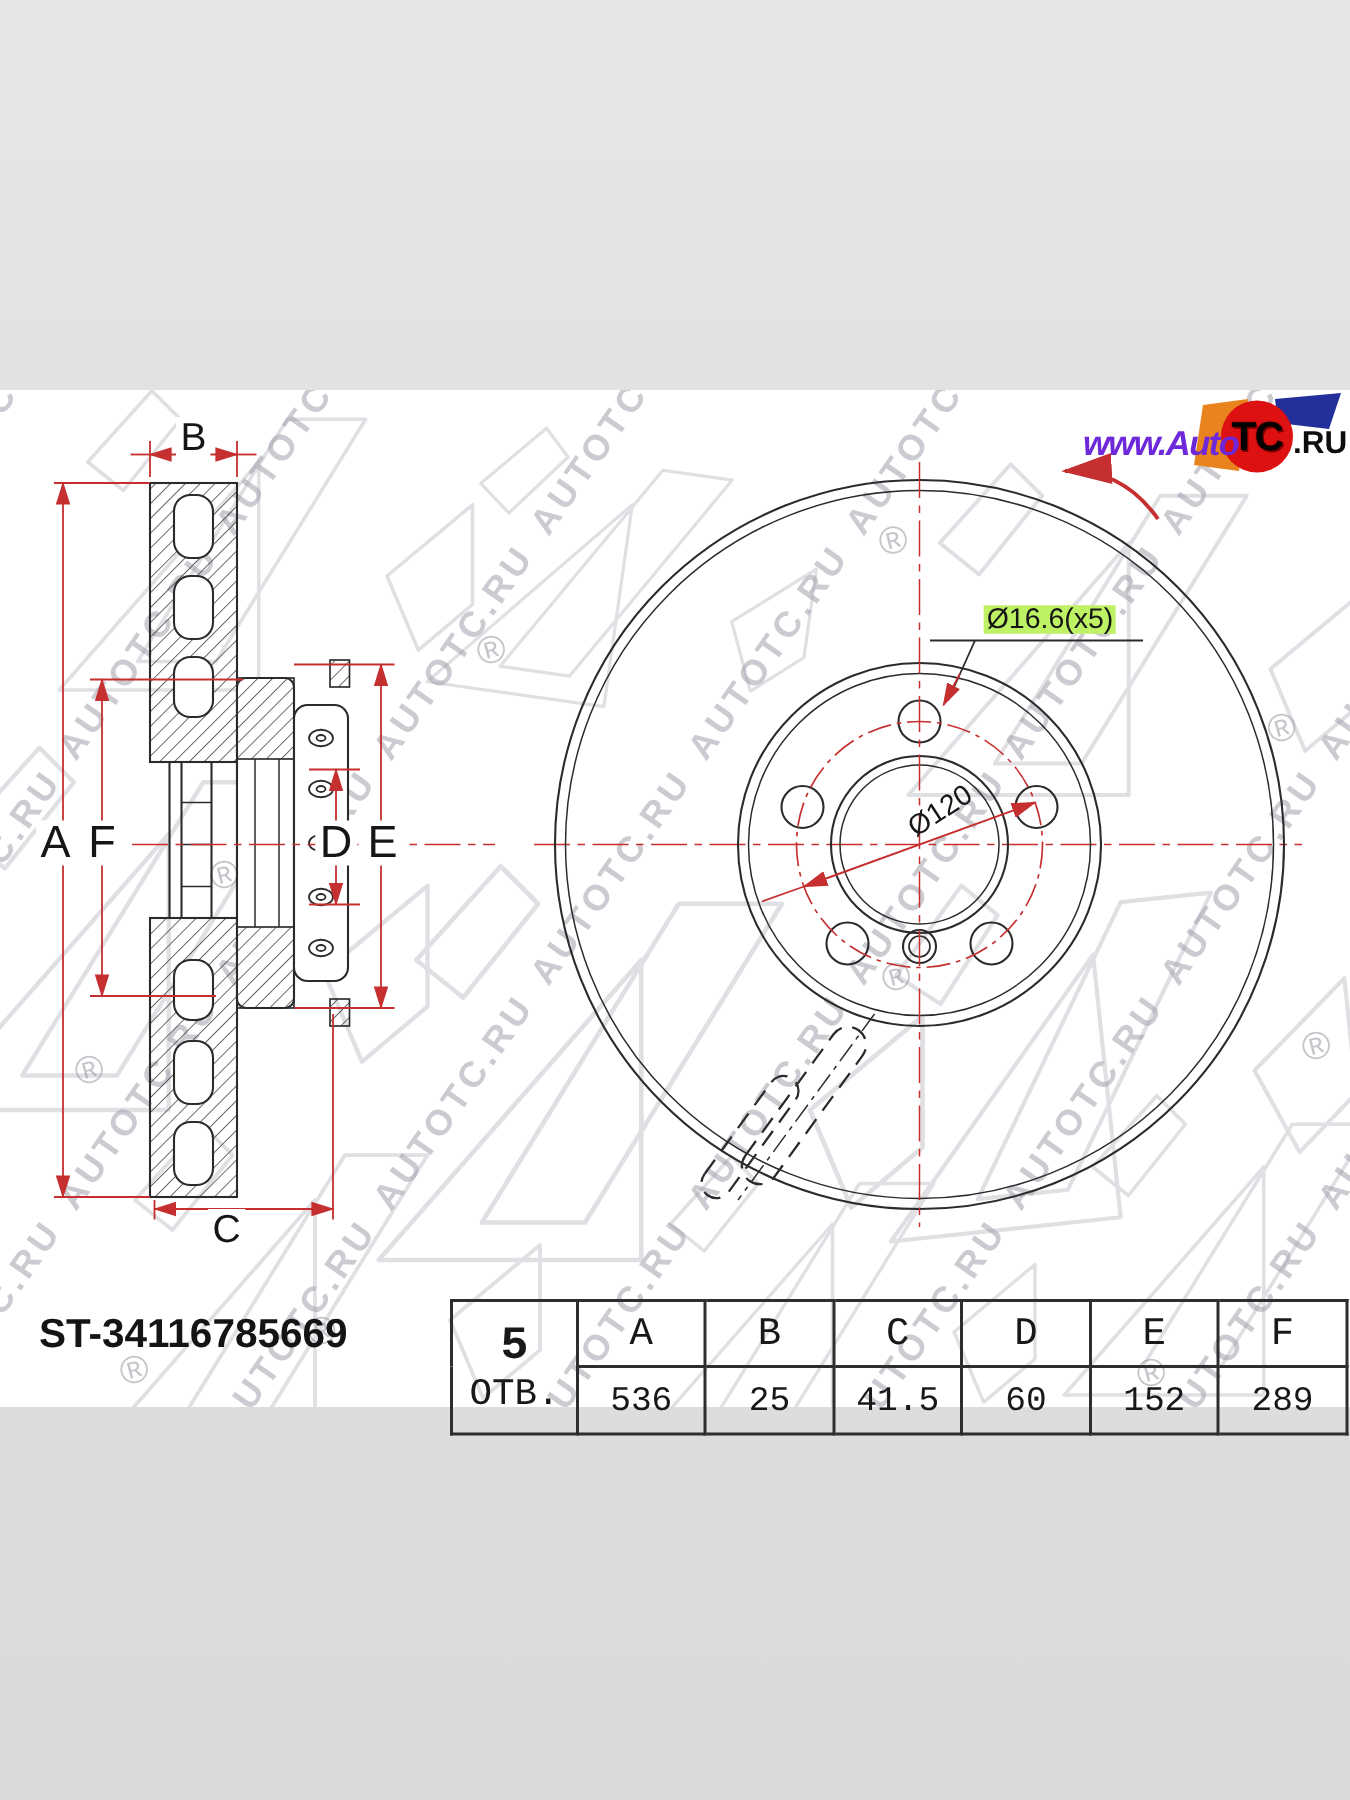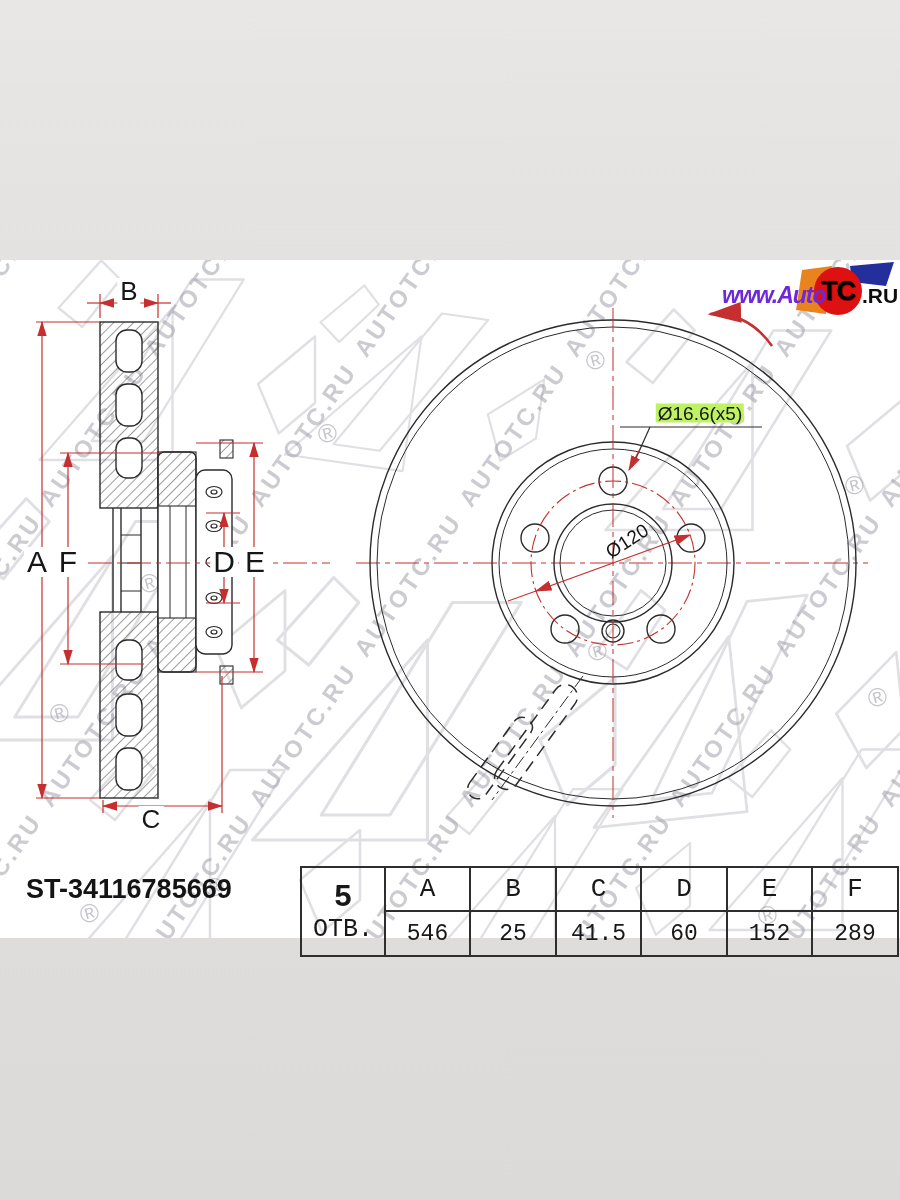--- a/index.html
+++ b/index.html
@@ -301,21 +301,21 @@
       <span>ОТВ.</span>
     </td>
     <td class="hdr">A</td>
     <td class="hdr">B</td>
     <td class="hdr">C</td>
     <td class="hdr">D</td>
     <td class="hdr">E</td>
     <td class="hdr">F</td>
   </tr>
   <tr>
-    <td class="val">546</td>
+    <td class="val">536</td>
     <td class="val">25</td>
     <td class="val">41.5</td>
     <td class="val">60</td>
     <td class="val">152</td>
     <td class="val">289</td>
   </tr>
 </tbody>
   </table>
 
 </body></html>

